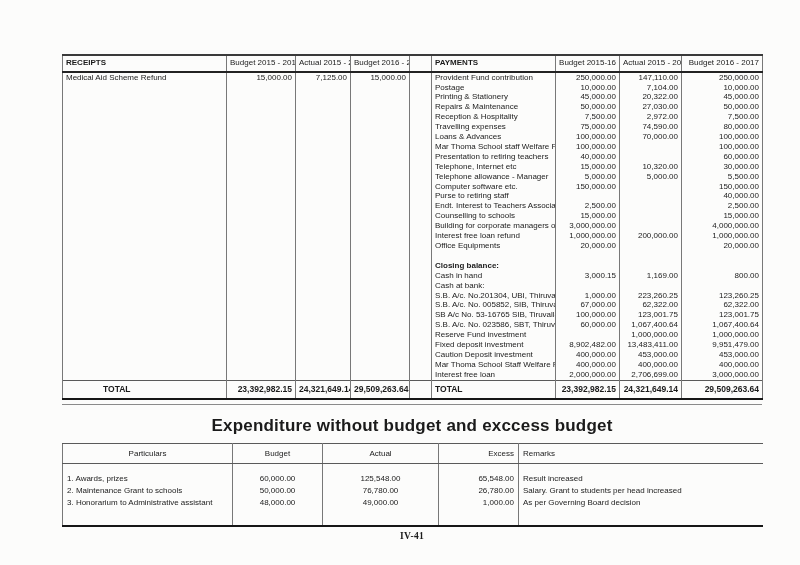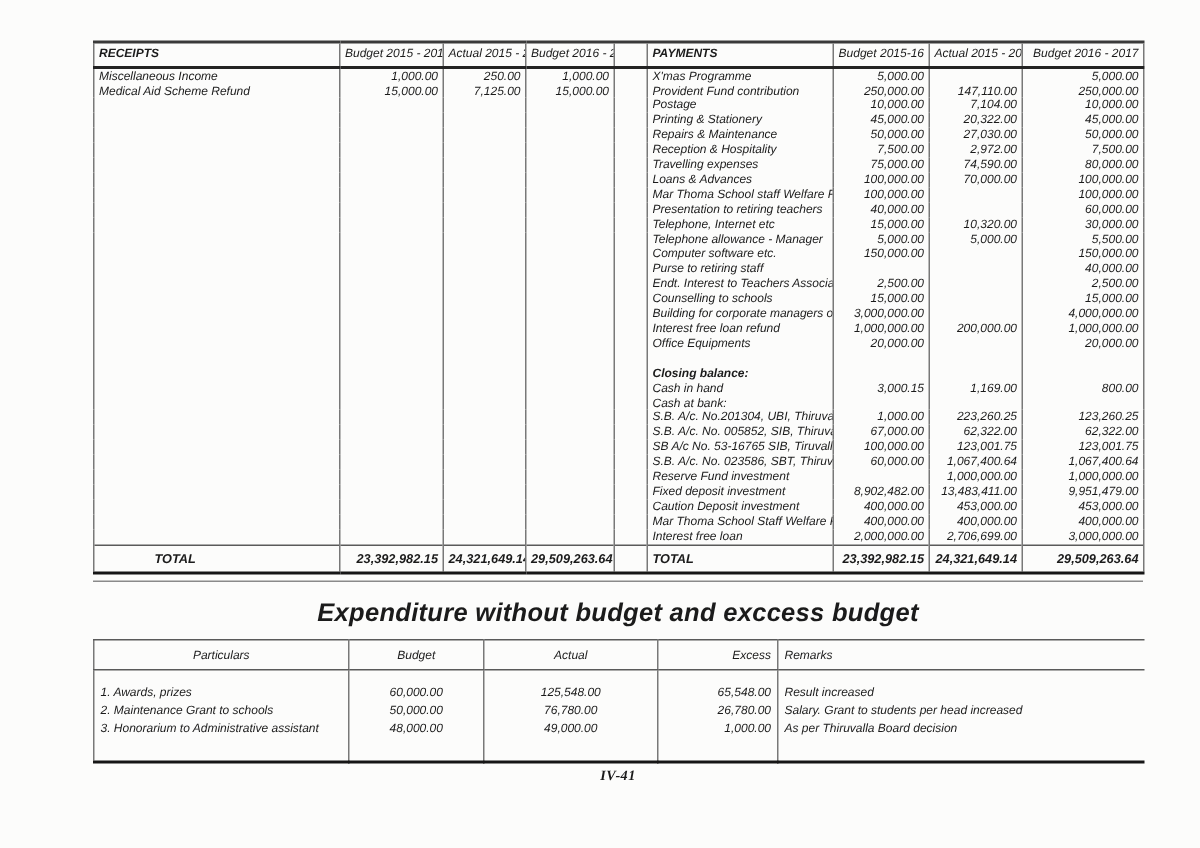--- a/index.html
+++ b/index.html
@@ -1,17 +1,17 @@
 <!DOCTYPE html>
 <html><head>
 <meta charset="utf-8">
 <style>
   * { margin:0; padding:0; box-sizing:border-box; }
   html,body { width:800px; height:565px; background:#fcfcfb; font-family:"Liberation Sans", sans-serif; color:#1b1b1b; }
-  .page { padding:27px 0 0 62px;font-style:italic; }
+  .page { padding:54px 0 0 62px; }
 
   table { border-collapse:collapse; table-layout:fixed; width:700px; }
 
   
   .main-wrap { border-bottom:1px solid #8a8a8a; padding-bottom:4px; width:700px; }
   .main-table th, .main-table td { border-right:1px solid #787878; vertical-align:top; overflow:hidden; white-space:nowrap; }
   .main-table tr > *:first-child { border-left:1px solid #787878; }
   .main-table thead th { border-top:2px solid #3a3a3a; border-bottom:2px solid #232323; font-size:8px; line-height:9.6px; padding:2px 3px 3px 3px; font-weight:normal; }
   .h-name { text-align:left; font-weight:bold !important; }
   .h-num { text-align:right; white-space:pre-line; }
@@ -71,31 +71,20 @@
           <th class="h-num">Budget
 2015-16</th>
           <th class="h-num">Actual
 2015 - 2016</th>
           <th class="h-num">Budget
 2016 - 2017</th>
         </tr>
       </thead>
       <tbody>
           <tr>
-            <td class="nm">Miscellaneous Income</td>
-            <td class="num">1,000.00</td>
-            <td class="num">250.00</td>
-            <td class="num">1,000.00</td>
-            <td></td>
-            <td class="nm">X'mas Programme</td>
-            <td class="num">5,000.00</td>
-            <td class="num"></td>
-            <td class="num">5,000.00</td>
-          </tr>
-          <tr>
             <td class="nm">Medical Aid Scheme Refund</td>
             <td class="num">15,000.00</td>
             <td class="num">7,125.00</td>
             <td class="num">15,000.00</td>
             <td></td>
             <td class="nm">Provident Fund contribution</td>
             <td class="num">250,000.00</td>
             <td class="num">147,110.00</td>
             <td class="num">250,000.00</td>
           </tr>
@@ -478,21 +467,21 @@
           <td class="ctr">50,000.00</td>
           <td class="ctr">76,780.00</td>
           <td class="num">26,780.00</td>
           <td class="nm">Salary. Grant to students per head increased</td>
         </tr>
         <tr>
           <td class="nm">3. Honorarium to Administrative assistant</td>
           <td class="ctr">48,000.00</td>
           <td class="ctr">49,000.00</td>
           <td class="num">1,000.00</td>
-          <td class="nm">As per Thiruvalla Board decision</td>
+          <td class="nm">As per Governing Board decision</td>
         </tr>
         <tr class="spacer">
           <td></td>
           <td></td>
           <td></td>
           <td></td>
           <td></td>
         </tr>
       </tbody>
   </table>

